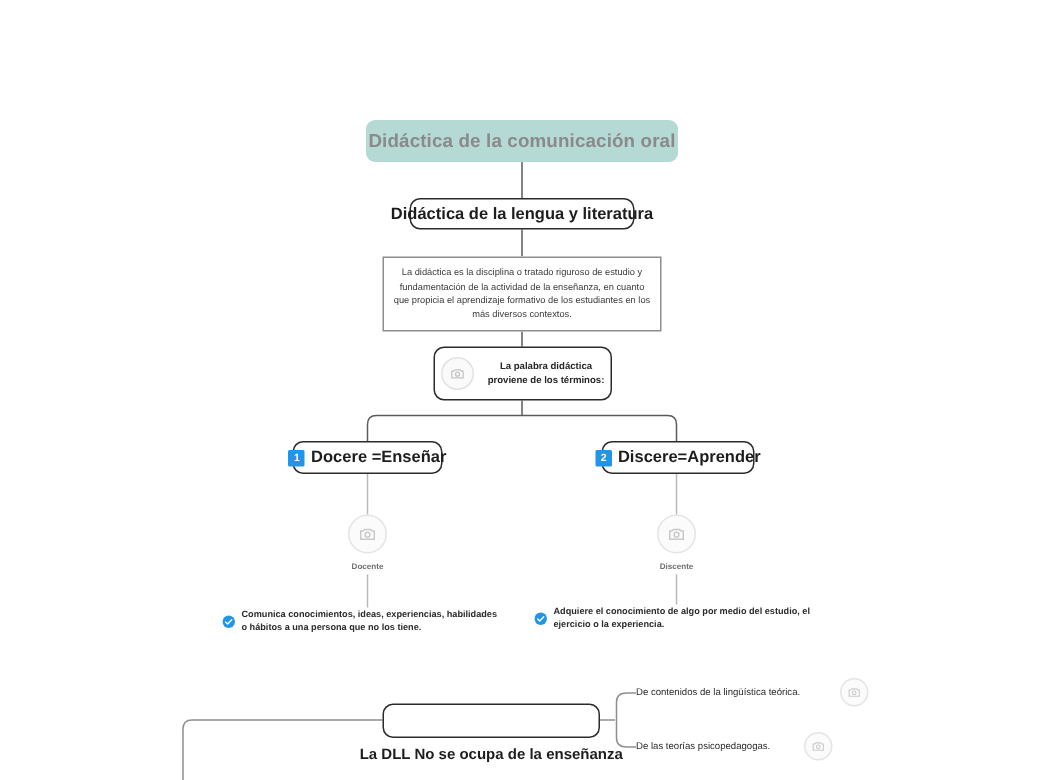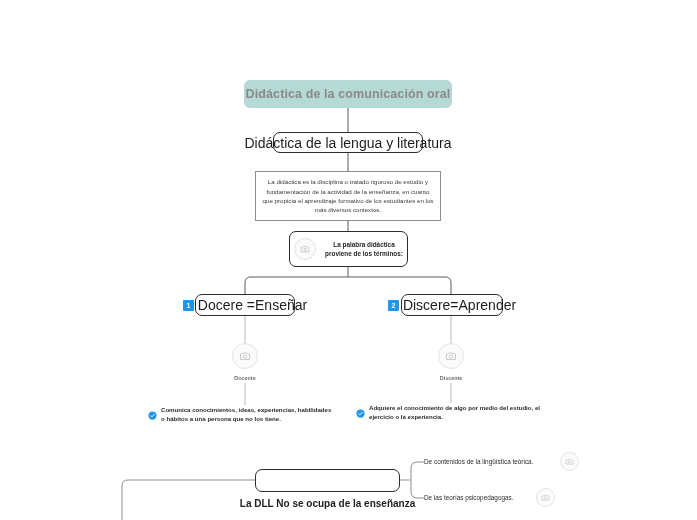--- a/index.html
+++ b/index.html
@@ -40,22 +40,22 @@
 
   
   .box {
     background: #ffffff;
     border: 1.6px solid #2b2b2b;
     border-radius: 7px;
     display: flex; align-items: center; justify-content: center;
   }
   .box-label {
     color: #1d1d1d;
-    font-size: 14px;
-    font-weight: normal;
+    font-size: 11px;
+    font-weight: bold;
     white-space: nowrap;
   }
   .n-dll-lit { left: 273px; top: 132px; width: 150px; height: 21px; }
 
   
   .desc-box {
     left: 255px; top: 171px;
     width: 186px; height: 50px;
     border: 1px solid #8d8d8d;
     background: #ffffff;

